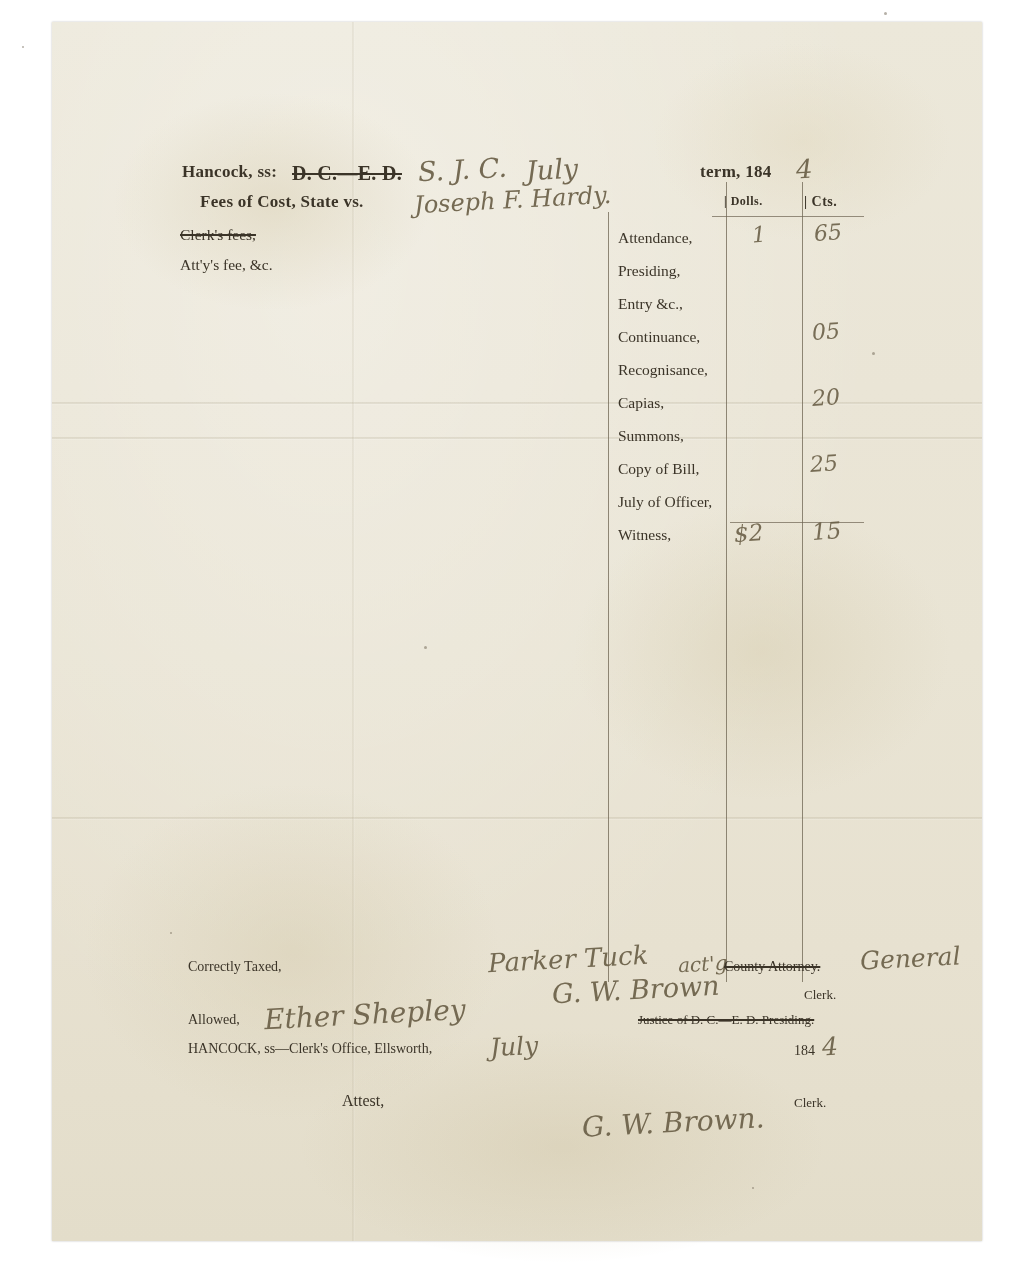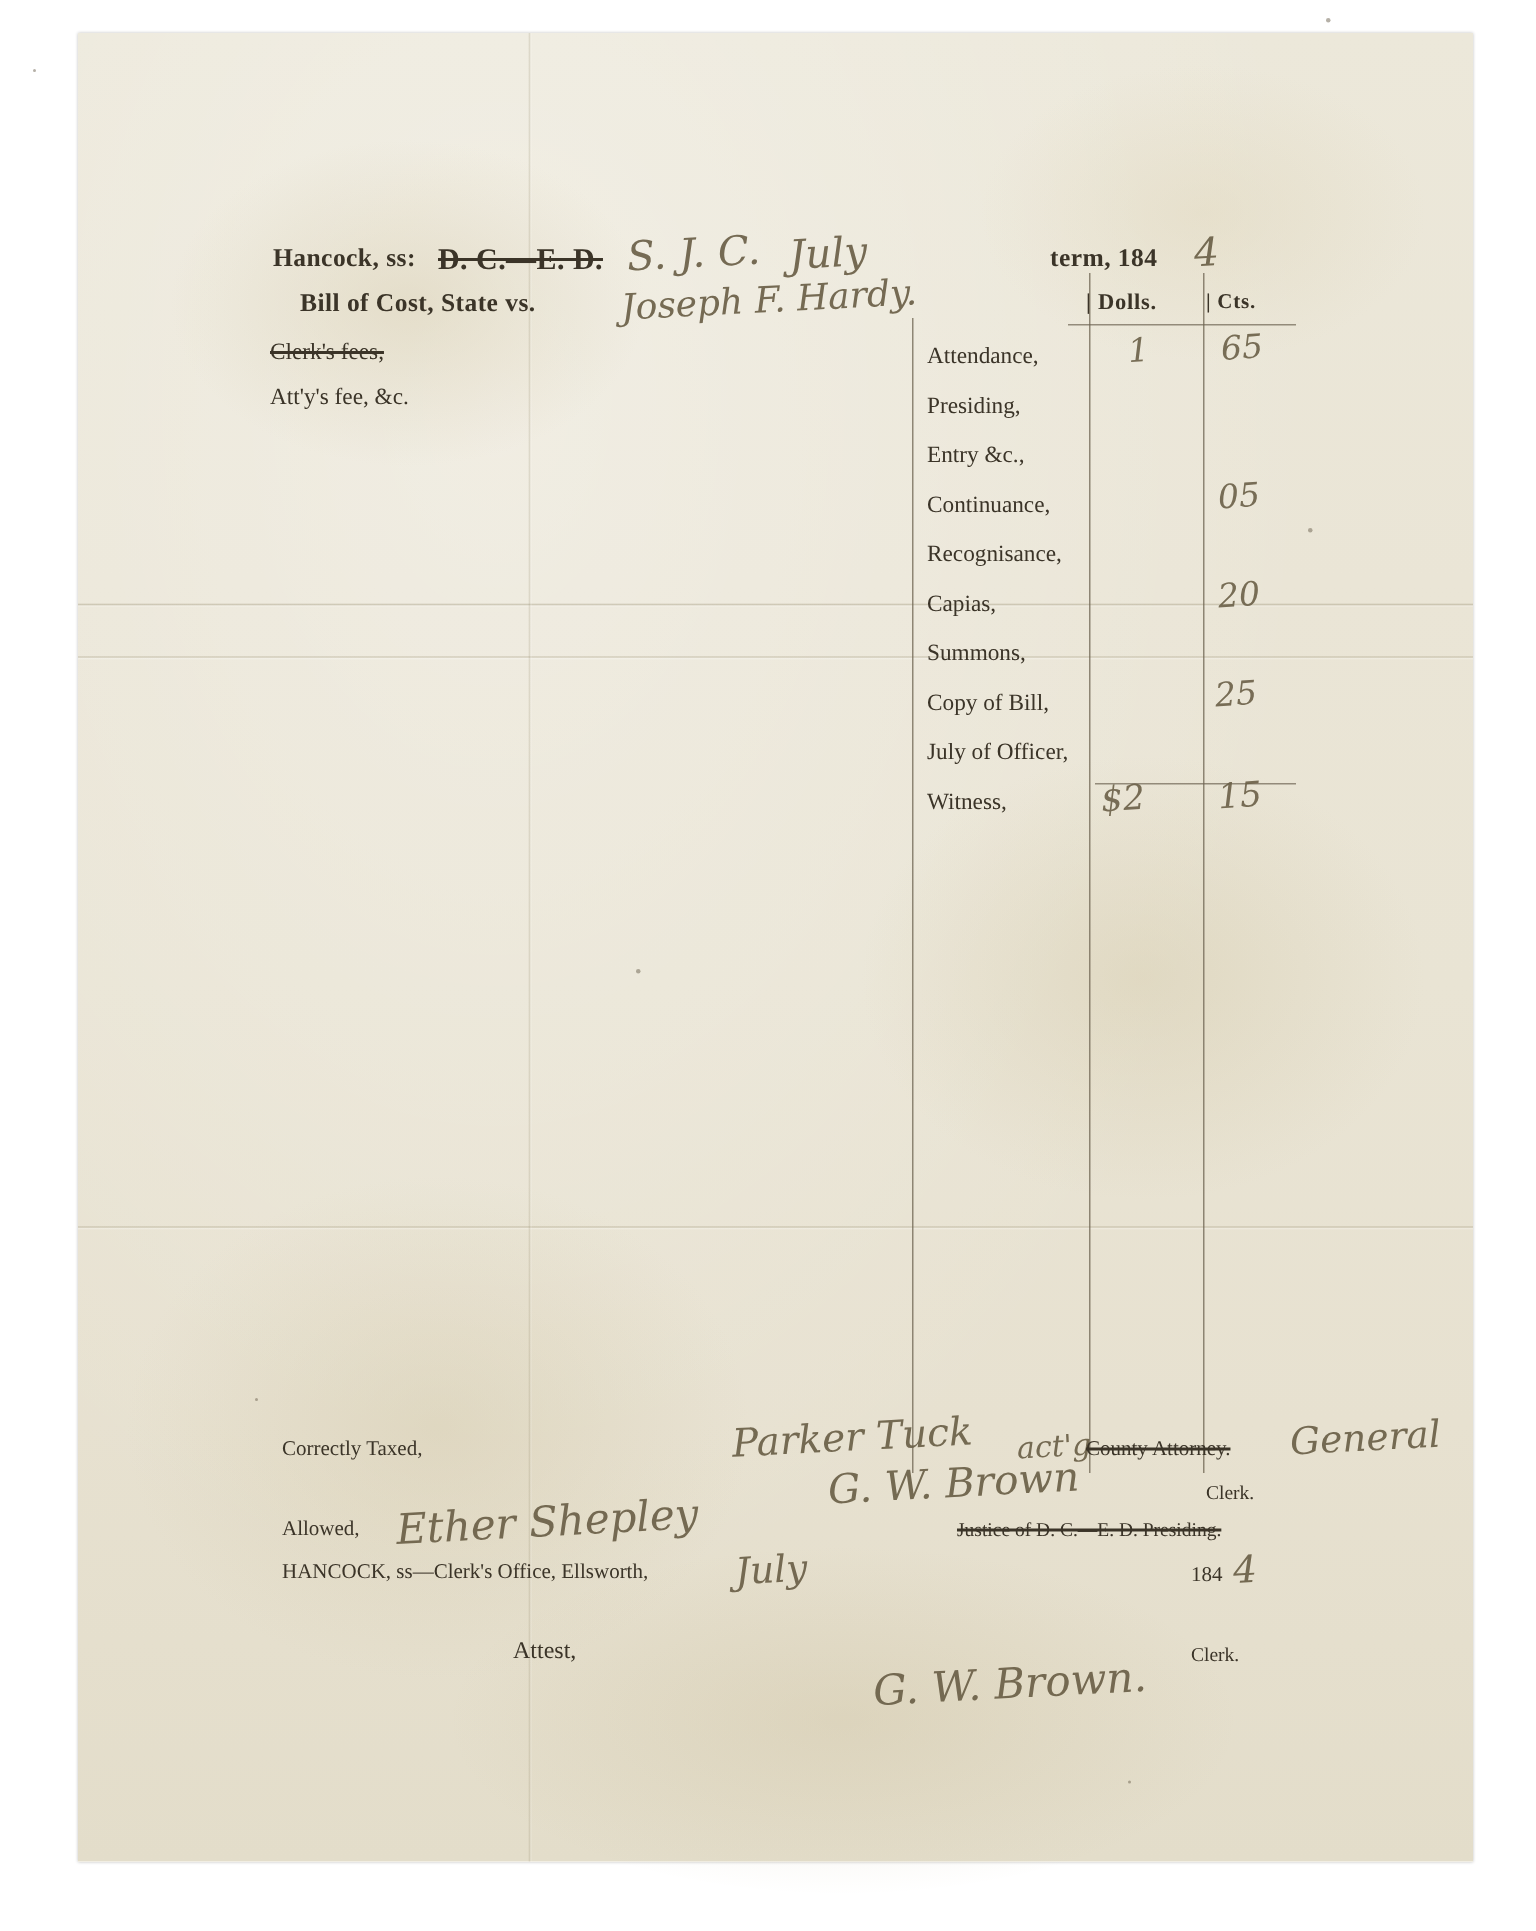--- a/index.html
+++ b/index.html
@@ -142,25 +142,25 @@
     <div class="pr pr-bold strike" style="left:240px; top:140px; font-size:20px;">D. C.—E. D.</div>
 
     <div class="hw" style="left:366px; top:132px; font-size:27px;">S. J. C.</div>
 
     <div class="hw" style="left:474px; top:132px; font-size:27px;">July</div>
 
     <div class="pr pr-bold" style="left:648px; top:140px; font-size:17px;">term, 184</div>
 
     <div class="hw" style="left:744px; top:132px; font-size:26px;">4</div>
 
-    <div class="pr pr-bold" style="left:148px; top:170px; font-size:17px;">Bill of Cost, State vs.</div>
+    <div class="pr pr-bold" style="left:148px; top:170px; font-size:17px;">Fees of Cost, State vs.</div>
 
     <div class="hw" style="left:362px; top:164px; font-size:24px;">Joseph F. Hardy.</div>
 
-    <div class="pr pr-bold" style="left:672px; top:172px; font-size:15px; letter-spacing:0.5px;">| Dolls.</div>
+    <div class="pr pr-bold" style="left:672px; top:172px; font-size:12px; letter-spacing:0.5px;">| Dolls.</div>
 
     <div class="pr pr-bold" style="left:752px; top:172px; font-size:14px; letter-spacing:0.5px;">| Cts.</div>
 
     <div class="hline" style="left:660px; top:194px; width:152px;"></div>
 
     <div class="pr strike" style="left:128px; top:204px; font-size:15.5px;">Clerk's fees,</div>
 
     <div class="pr" style="left:128px; top:234px; font-size:15.5px;">Att'y's fee, &amp;c.</div>
 
     <div class="vline" style="left:556px; top:190px; height:770px;"></div>

